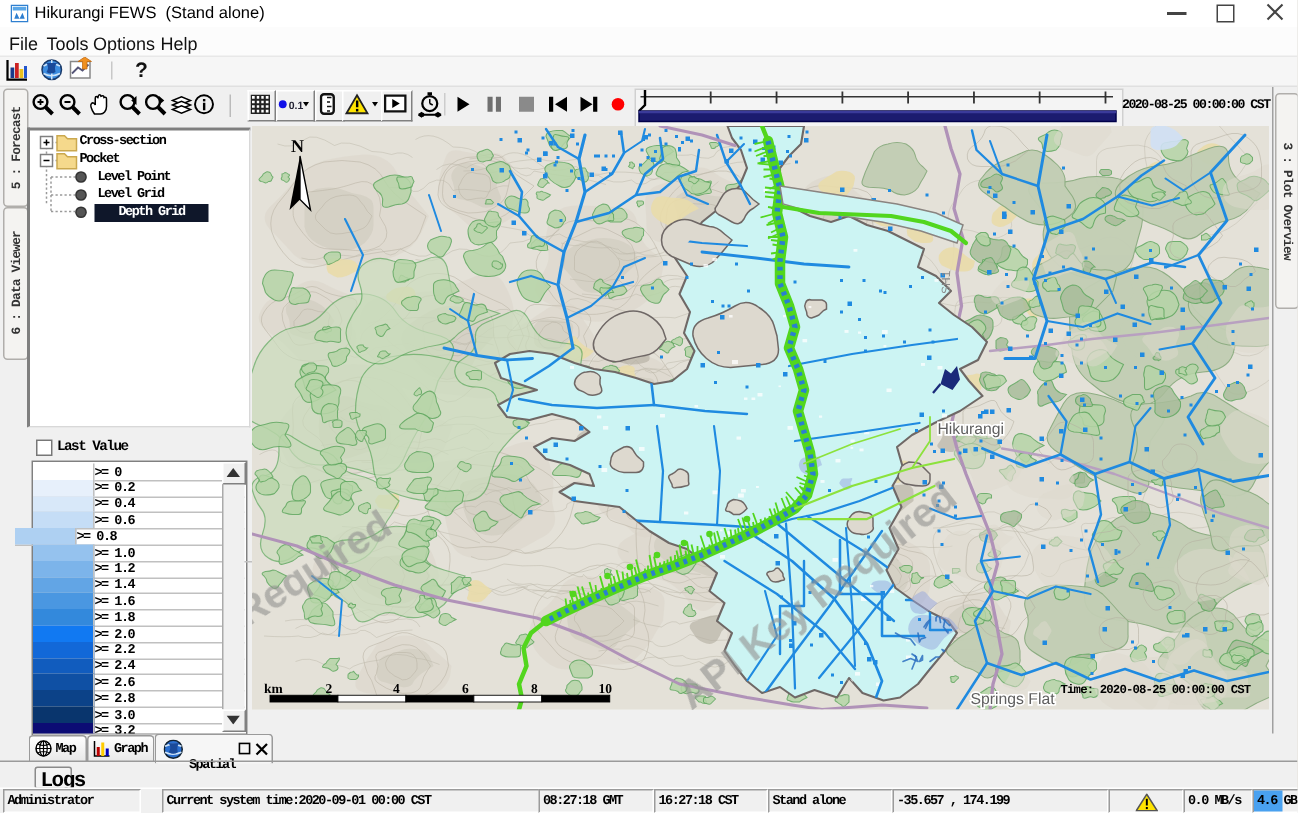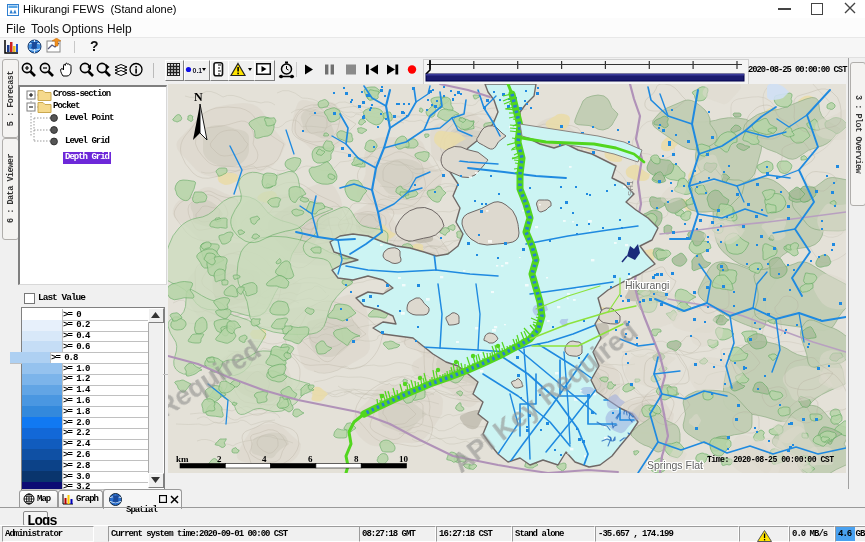--- a/index.html
+++ b/index.html
@@ -214,22 +214,22 @@
    <path d="M18 3.5 h5 l2 2 h6 v8 h-13 z" fill="#f5d98c" stroke="#caa84f"></path>
    <path d="M18 15.5 h5 l2 2 h6 v8 h-13 z" fill="#f5d98c" stroke="#caa84f"></path>
   </g>
   <circle cx="34" cy="31" r="3.4" fill="#555" stroke="#333"></circle>
   <circle cx="34" cy="43" r="3.4" fill="#555" stroke="#333"></circle>
   <circle cx="34" cy="54.5" r="3.4" fill="#555" stroke="#333"></circle>
  </svg>
  <div class="treerow" style="left:33px;top:2px;">Cross-section</div>
  <div class="treerow" style="left:33px;top:14px;">Pocket</div>
  <div class="treerow" style="left:45px;top:25.5px;">Level Point</div>
- <div class="treerow" style="left:45px;top:37px;margin-top:12px;">Level Grid</div>
- <div class="treerow" style="left:45px;top:48.5px;background:#6d28d9;color:#fff;padding:0 2px;margin-left:-2px;margin-top:16px;">Depth Grid</div>
+ <div class="treerow" style="left:45px;top:37px;">Level Grid</div>
+ <div class="treerow" style="left:45px;top:48.5px;background:#0f172a;color:#fff;padding:0 16px;margin-left:-2px;">Depth Grid</div>
 </div>
 
 <div class="abs" id="legendpanel"></div>
 <div class="abs" style="left:24px;top:293px;width:9px;height:9px;background:#fff;border:1px solid #777;"></div>
 <div class="abs mono" style="left:38px;top:292px;font-size:9.5px;">Last Value</div>
 <div class="abs" id="legendtable"></div>
 <div id="legendrows">
 <div class="abs lrow" style="left:22px;top:309.0px;">
       <div class="lsw" style="background:#ffffff;"></div>
       <div class="llab">&gt;= 0</div>

